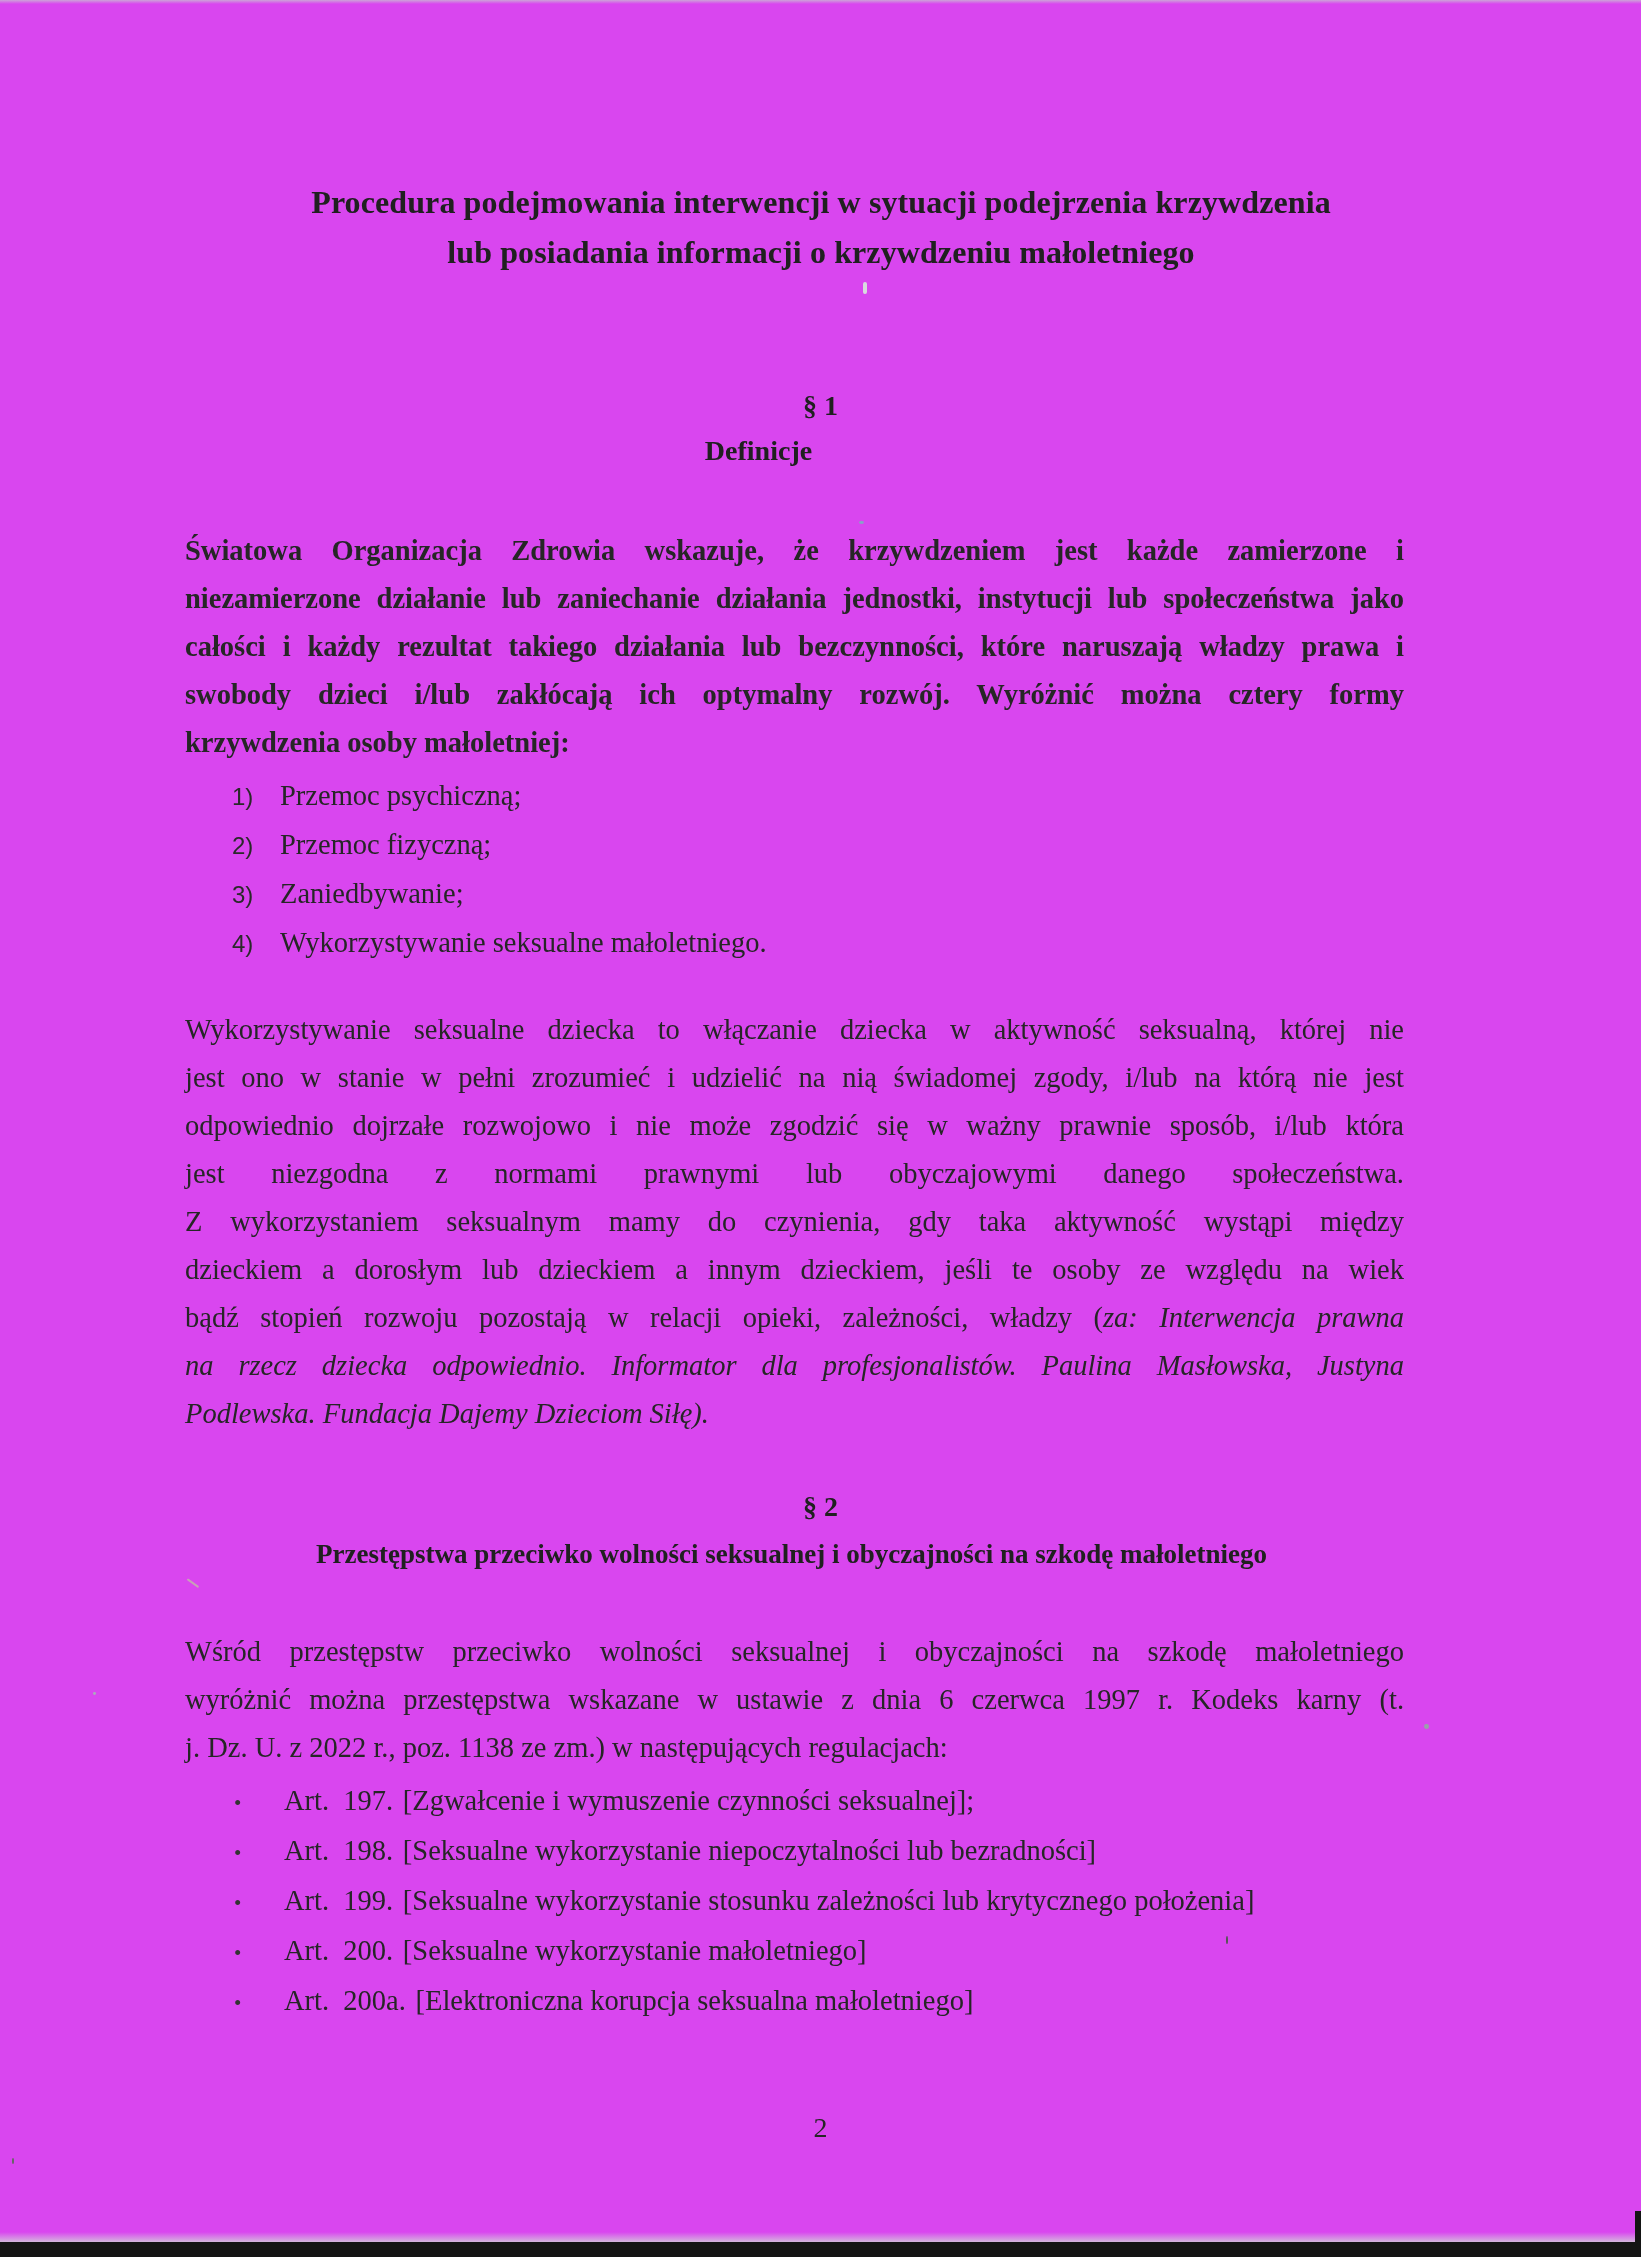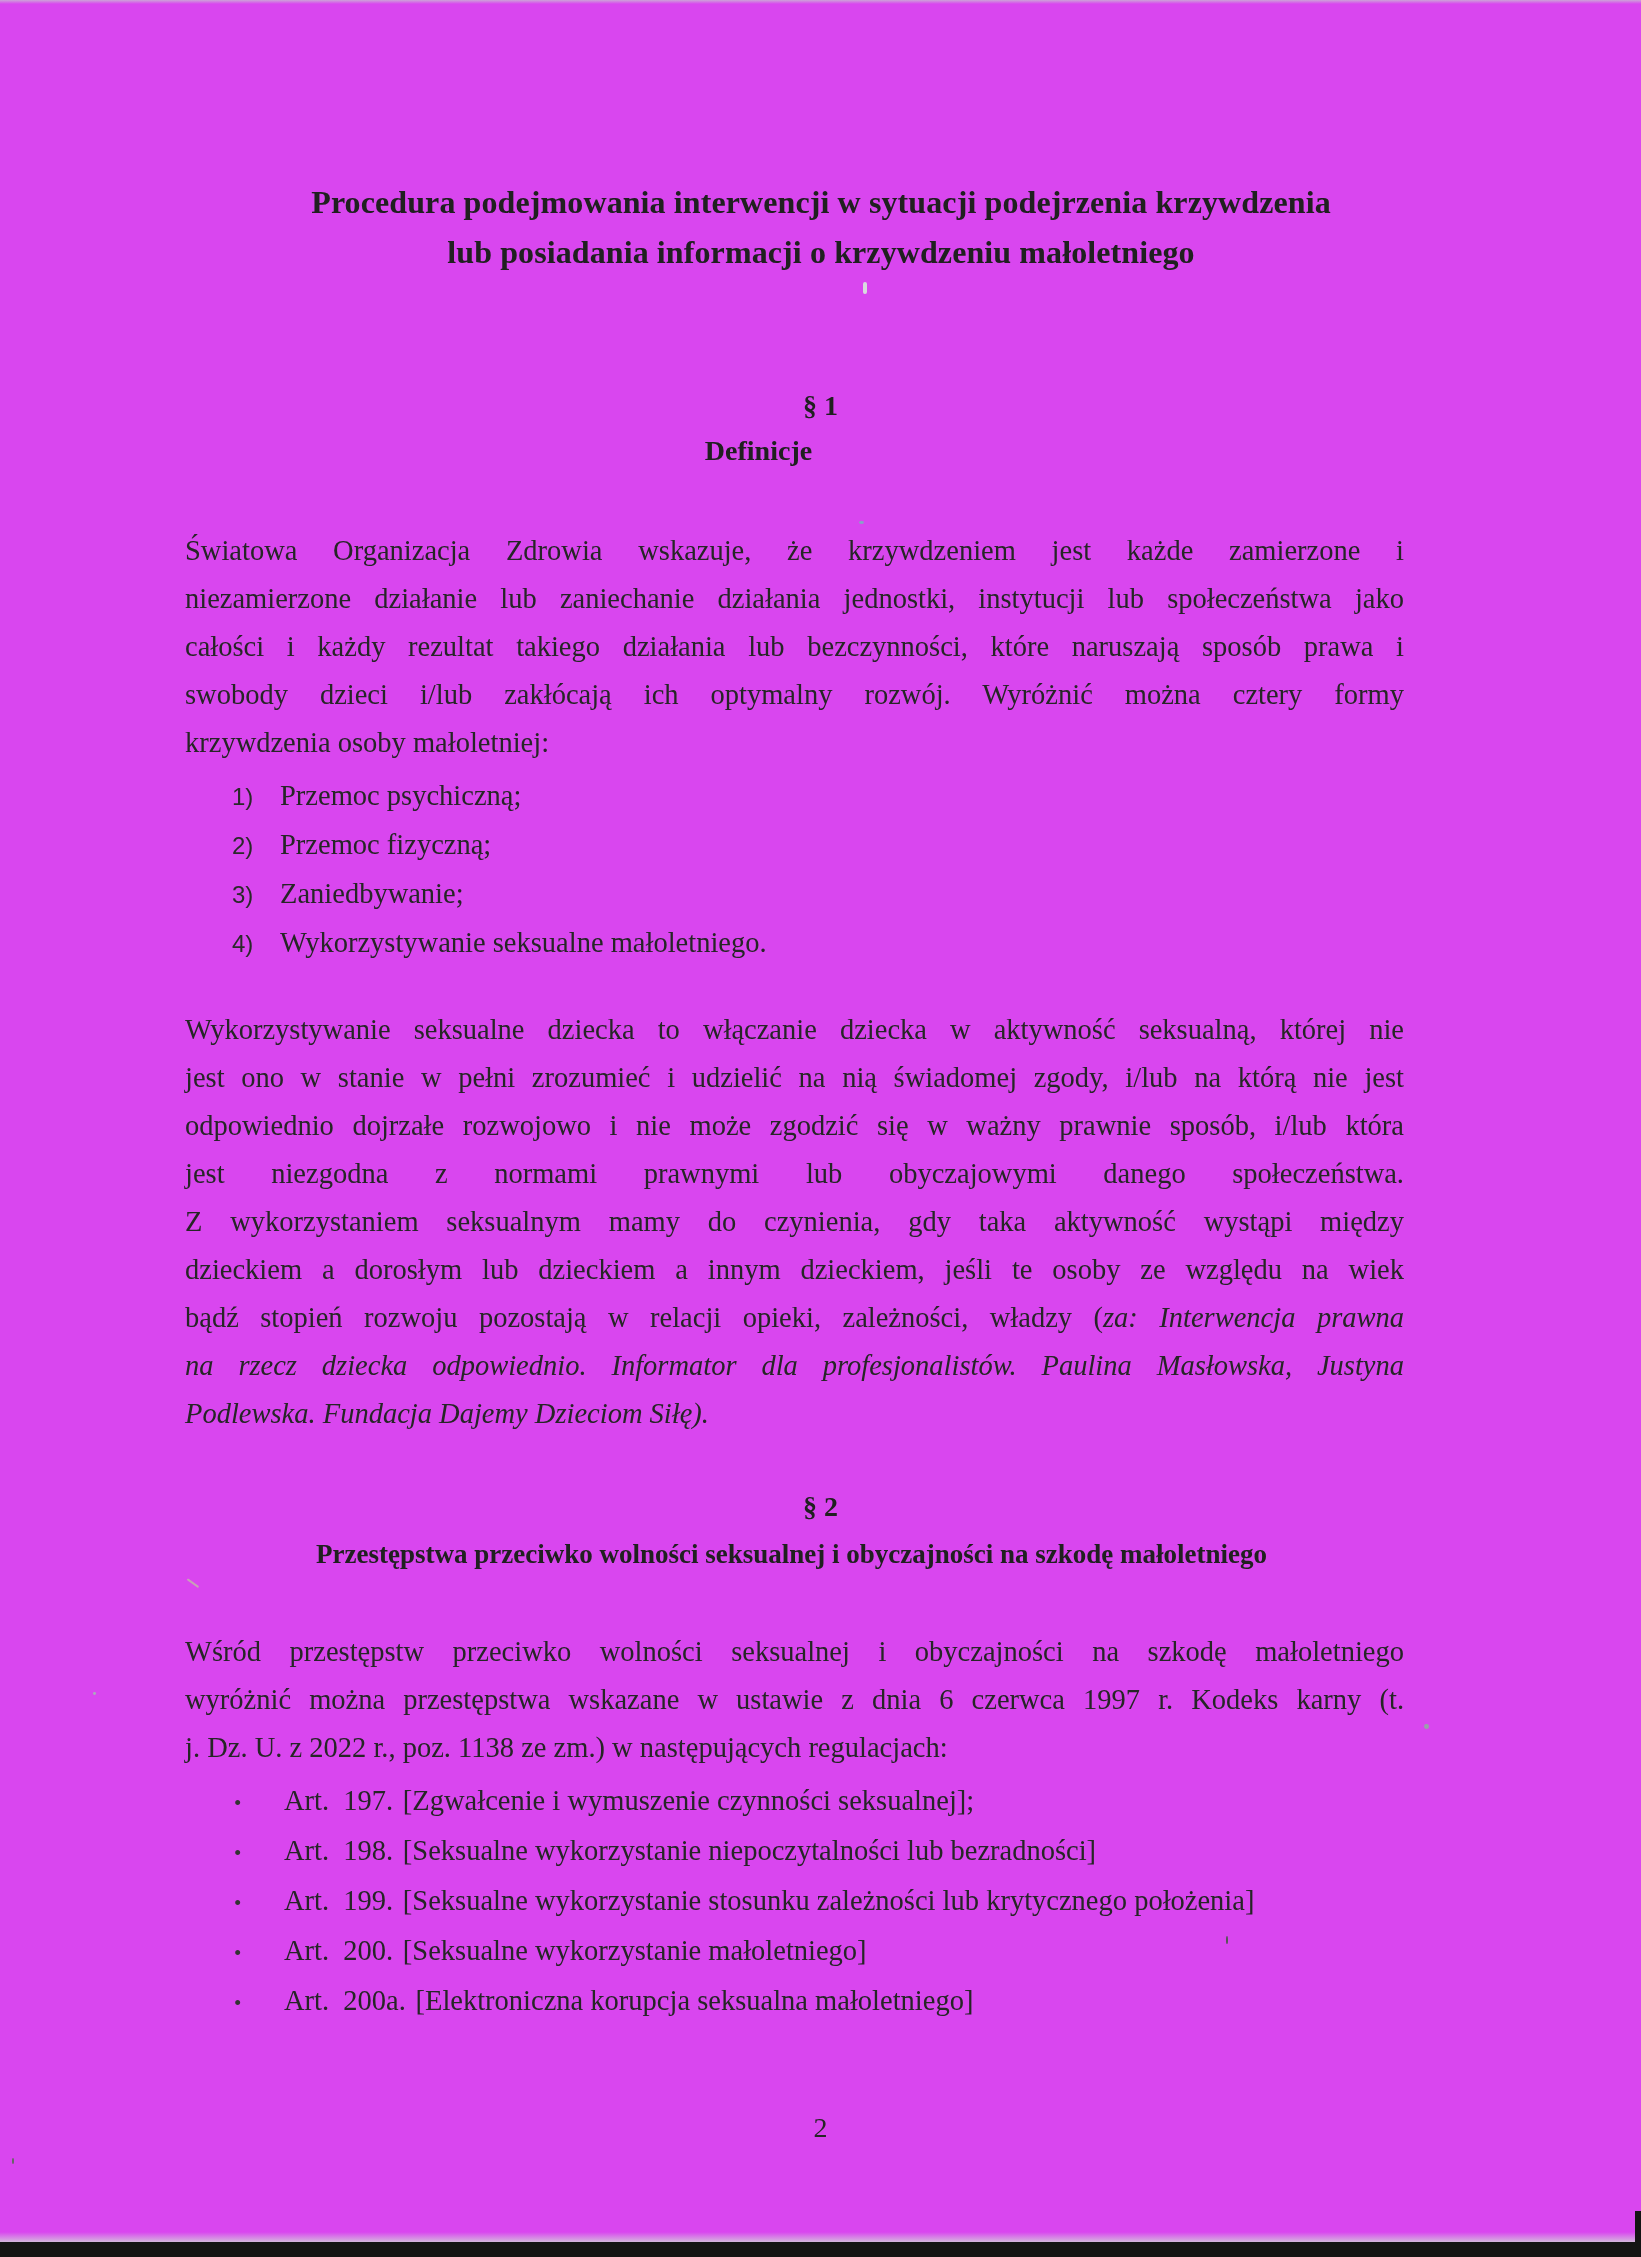--- a/index.html
+++ b/index.html
@@ -191,24 +191,24 @@
   <div class="scan-top"></div>
 
   <div class="title">
     <span class="line">Procedura podejmowania interwencji w sytuacji podejrzenia krzywdzenia</span>
     <span class="line">lub posiadania informacji o krzywdzeniu małoletniego</span>
   </div>
 
   <div class="section-number" style="top:386px;">§ 1</div>
   <div class="section-heading" style="top:431px;">Definicje</div>
 
-  <div class="para" style="top:527px;">
+  <div class="para" style="top:527px;font-weight:bold;">
     <span class="jline">Światowa Organizacja Zdrowia wskazuje, że krzywdzeniem jest każde zamierzone i</span>
     <span class="jline">niezamierzone działanie lub zaniechanie działania jednostki, instytucji lub społeczeństwa jako</span>
-    <span class="jline">całości i każdy rezultat takiego działania lub bezczynności, które naruszają sposób prawa i</span>
+    <span class="jline">całości i każdy rezultat takiego działania lub bezczynności, które naruszają władzy prawa i</span>
     <span class="jline">swobody dzieci i/lub zakłócają ich optymalny rozwój. Wyróżnić można cztery formy</span>
     <span class="jline last">krzywdzenia osoby małoletniej:</span>
   </div>
 
   <ol class="numlist">
     <li>
       <span class="num">1)</span>
       <span>Przemoc psychiczną;</span>
     </li>
     <li>

